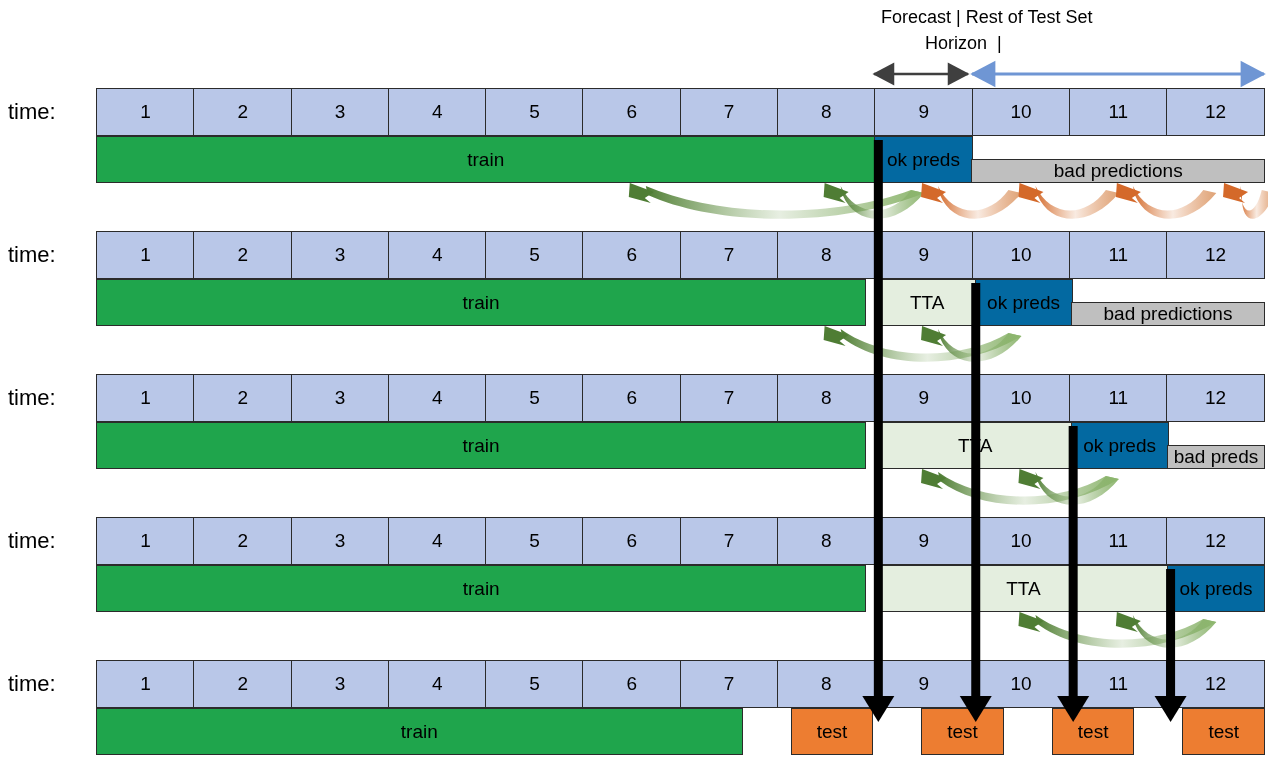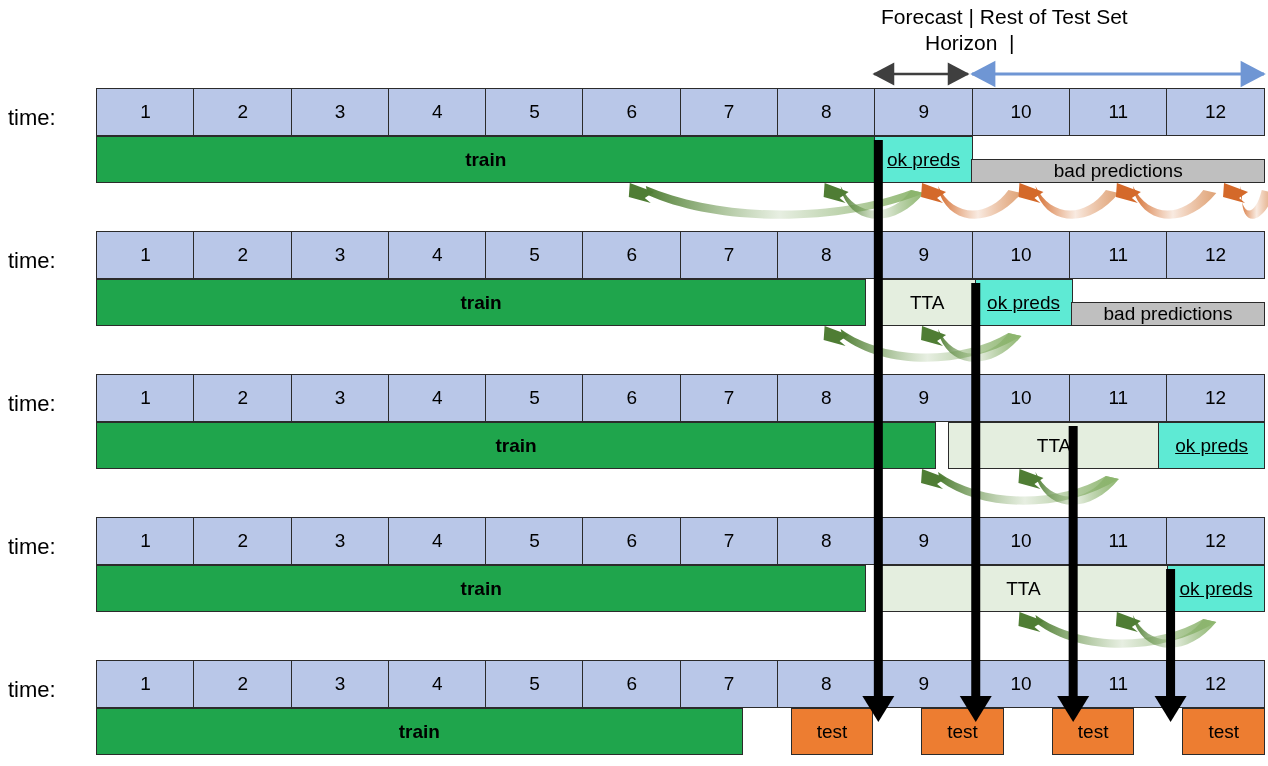--- a/index.html
+++ b/index.html
@@ -10,32 +10,32 @@
     font-family:"Liberation Sans", sans-serif;
     color:#000;
     position:relative;
     overflow:hidden;
   }
 
   
   #header-annotation { position:absolute; left:0; top:0; width:1268px; height:86px; }
   .hdr-text {
     position:absolute;
-    font-size:21px;
+    font-size:18px;
     line-height:26px;
     white-space:pre;
     color:#000;
   }
   #hdr-line1 { left:881px; top:4px; }
   #hdr-line2 { left:925px; top:30px; }
 
   
   .row { position:absolute; left:0; width:1268px; height:95px; }
   .row-label {
-    position:absolute; left:8px; top:17px;
+    position:absolute; left:8px; top:11px;
     font-size:22px; color:#000; white-space:pre;
   }
   .grid {
     position:absolute; left:96px; top:0;
     width:1169px; height:95px;
   }
   .time-band, .label-band {
     position:absolute; left:0; width:1169px;
     display:flex;
   }
@@ -53,24 +53,24 @@
   .tcell:first-child { margin-left:0; }
 
   .seg {
     border:1.6px solid #2b2b2b;
     margin-left:-1.6px;
     display:flex; align-items:center; justify-content:center;
     font-size:19px;
     overflow:hidden;
     white-space:nowrap;
   }
-  .seg:first-child { margin-left:0;font-weight:bold; }
+  .seg:first-child { margin-left:0; }
   .seg.train  { background:#1fa54c; }
   .seg.tta    { background:#e4eedf;margin-left:12px; }
-  .seg.ok     { background:#5eead4;text-decoration:underline; }
+  .seg.ok     { background:#0369a1; }
   .seg.bad    { background:#bfbfbf;margin-top:23px; }
   .seg.test   { background:#ed7d31;margin-left:48px; }
 
   
   #arrow-layer { position:absolute; left:0; top:0; width:1268px; height:766px; pointer-events:none; }
 </style>
 </head>
 <body>
 
 <div id="header-annotation">
@@ -142,20 +142,21 @@
           <div class="tcell">8</div>
           <div class="tcell">9</div>
           <div class="tcell">10</div>
           <div class="tcell">11</div>
           <div class="tcell">12</div>
         </div>
         <div class="label-band">
           <div class="seg train" style="flex: 8 1 0px;">train</div>
           <div class="seg tta" style="flex: 2 1 0px;">TTA</div>
           <div class="seg ok" style="flex: 1 1 0px;">ok preds</div>
+          <div class="seg bad" style="flex: 1 1 0px;">bad preds</div>
         </div>
       </div>
     </div>
     <div class="row" style="top: 517px;">
       <div class="row-label">time:</div>
       <div class="grid">
         <div class="time-band">
           <div class="tcell">1</div>
           <div class="tcell">2</div>
           <div class="tcell">3</div>

